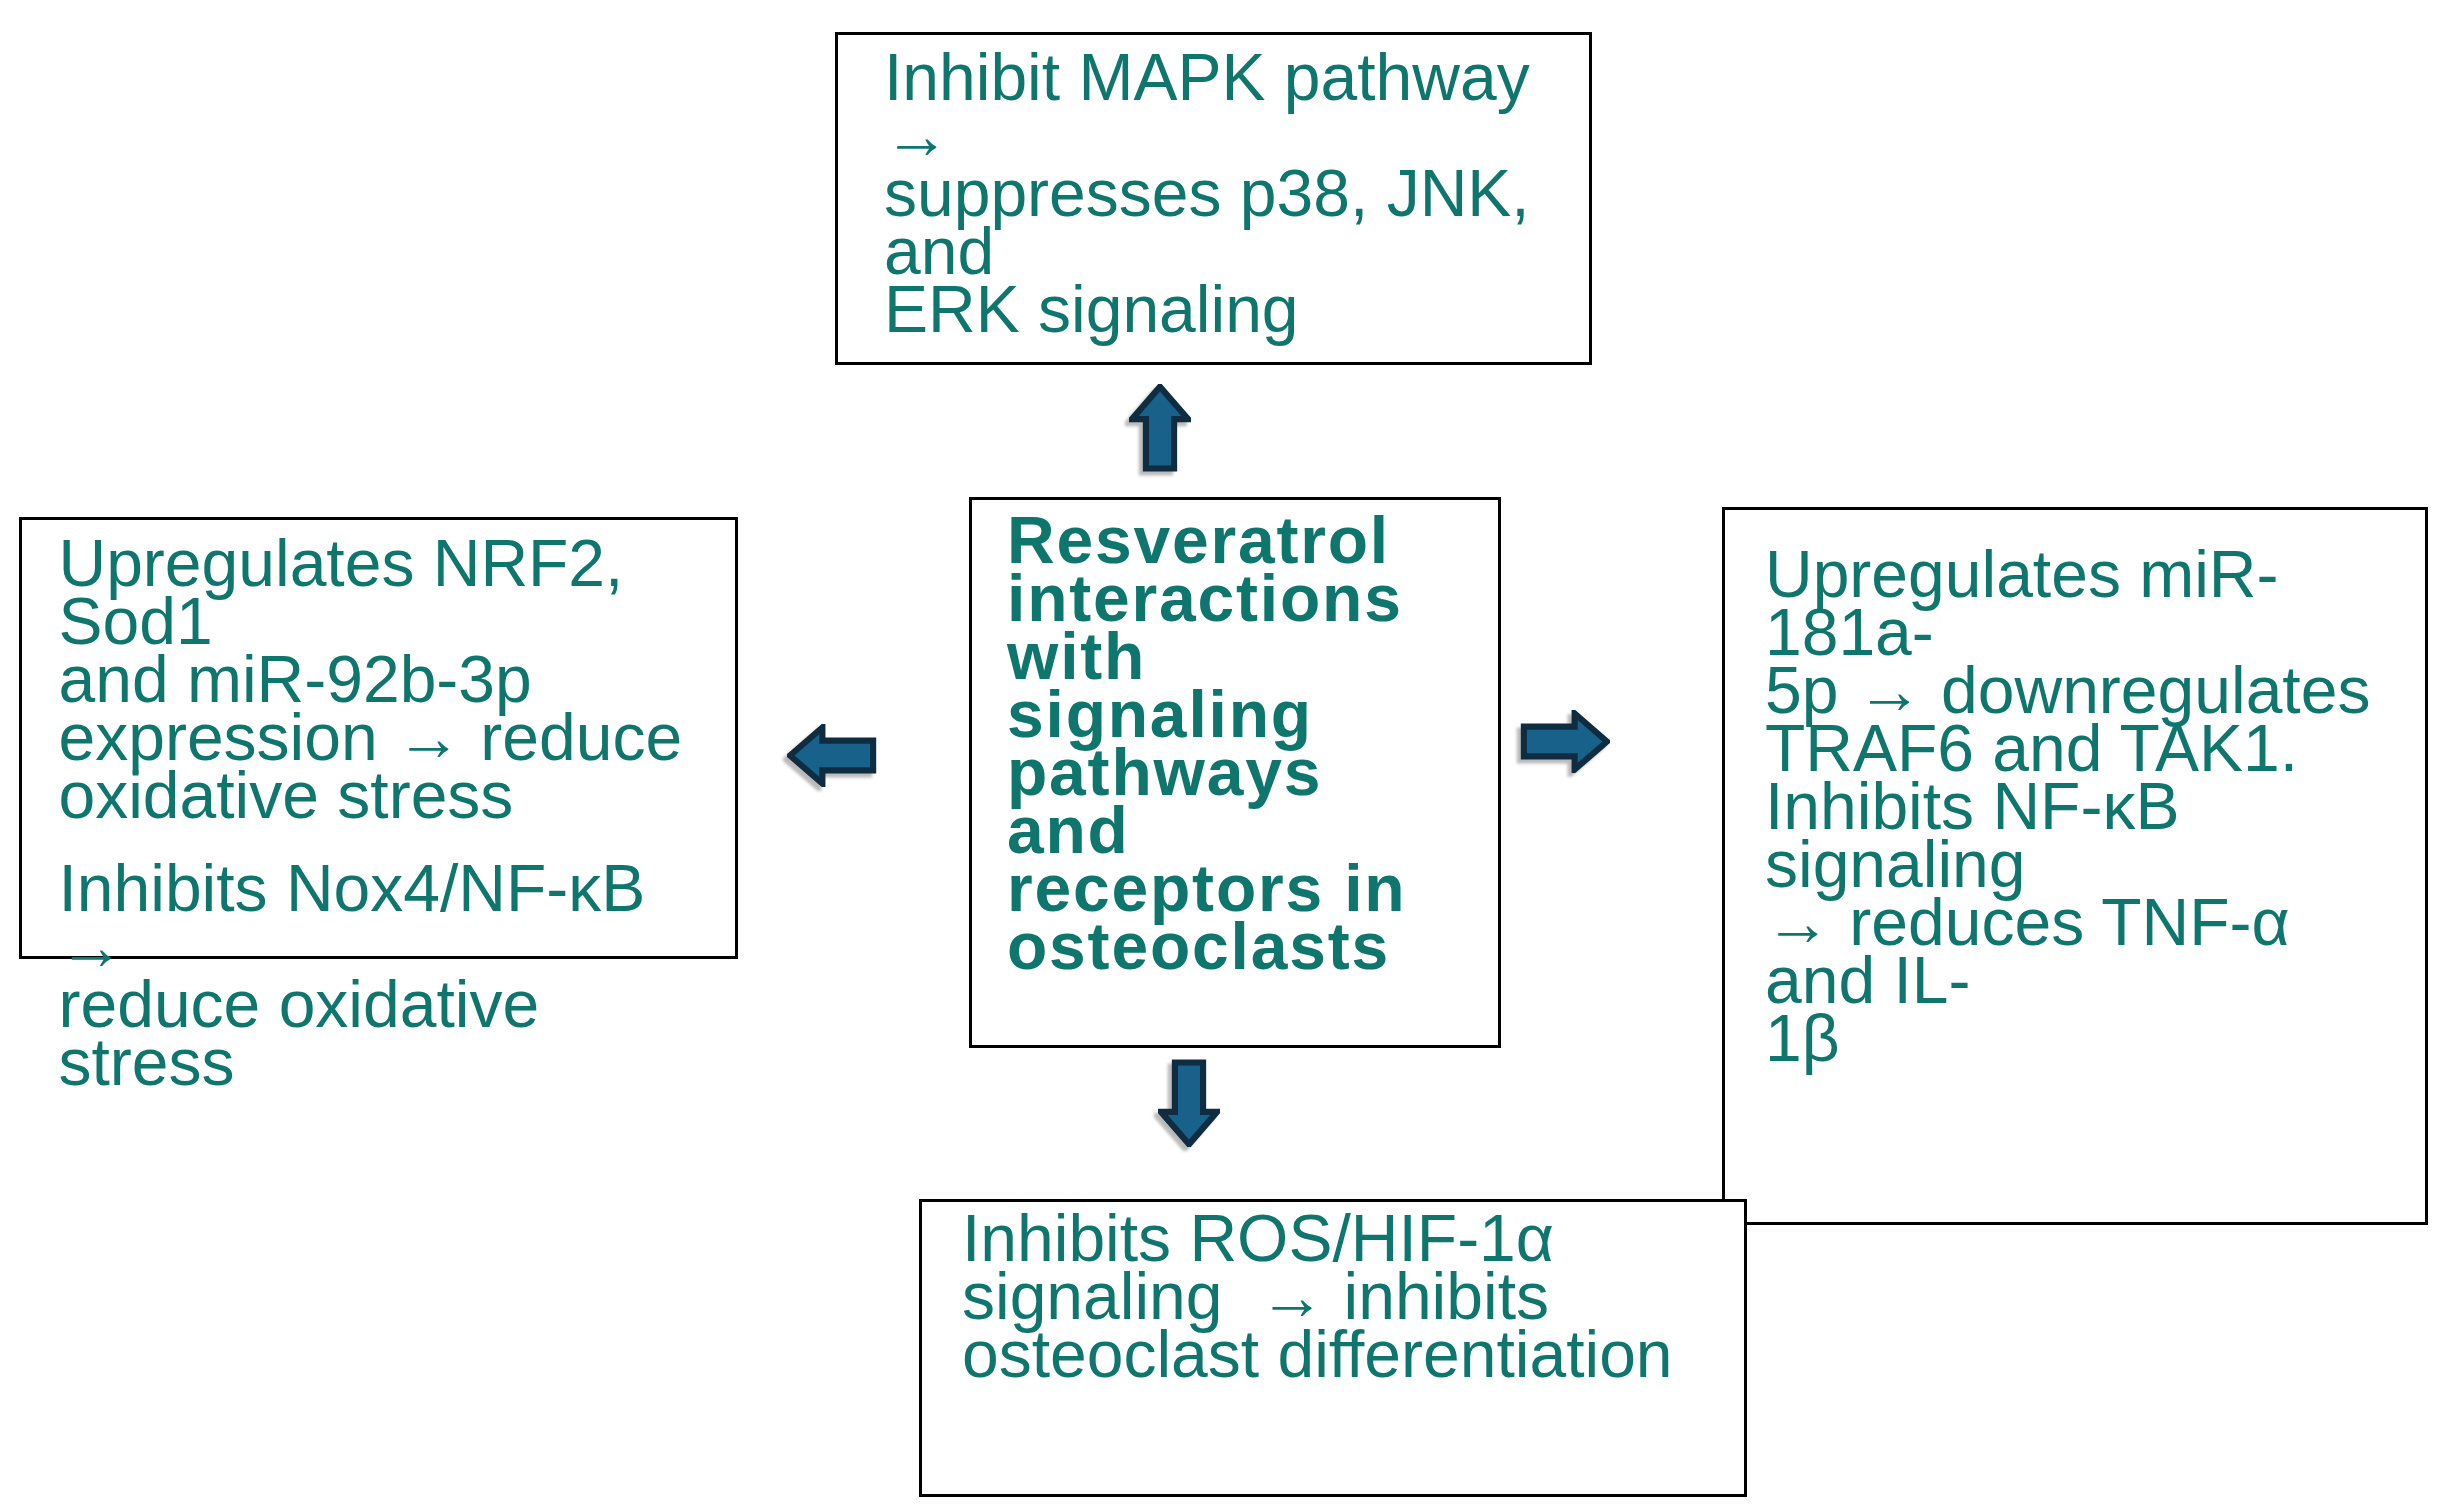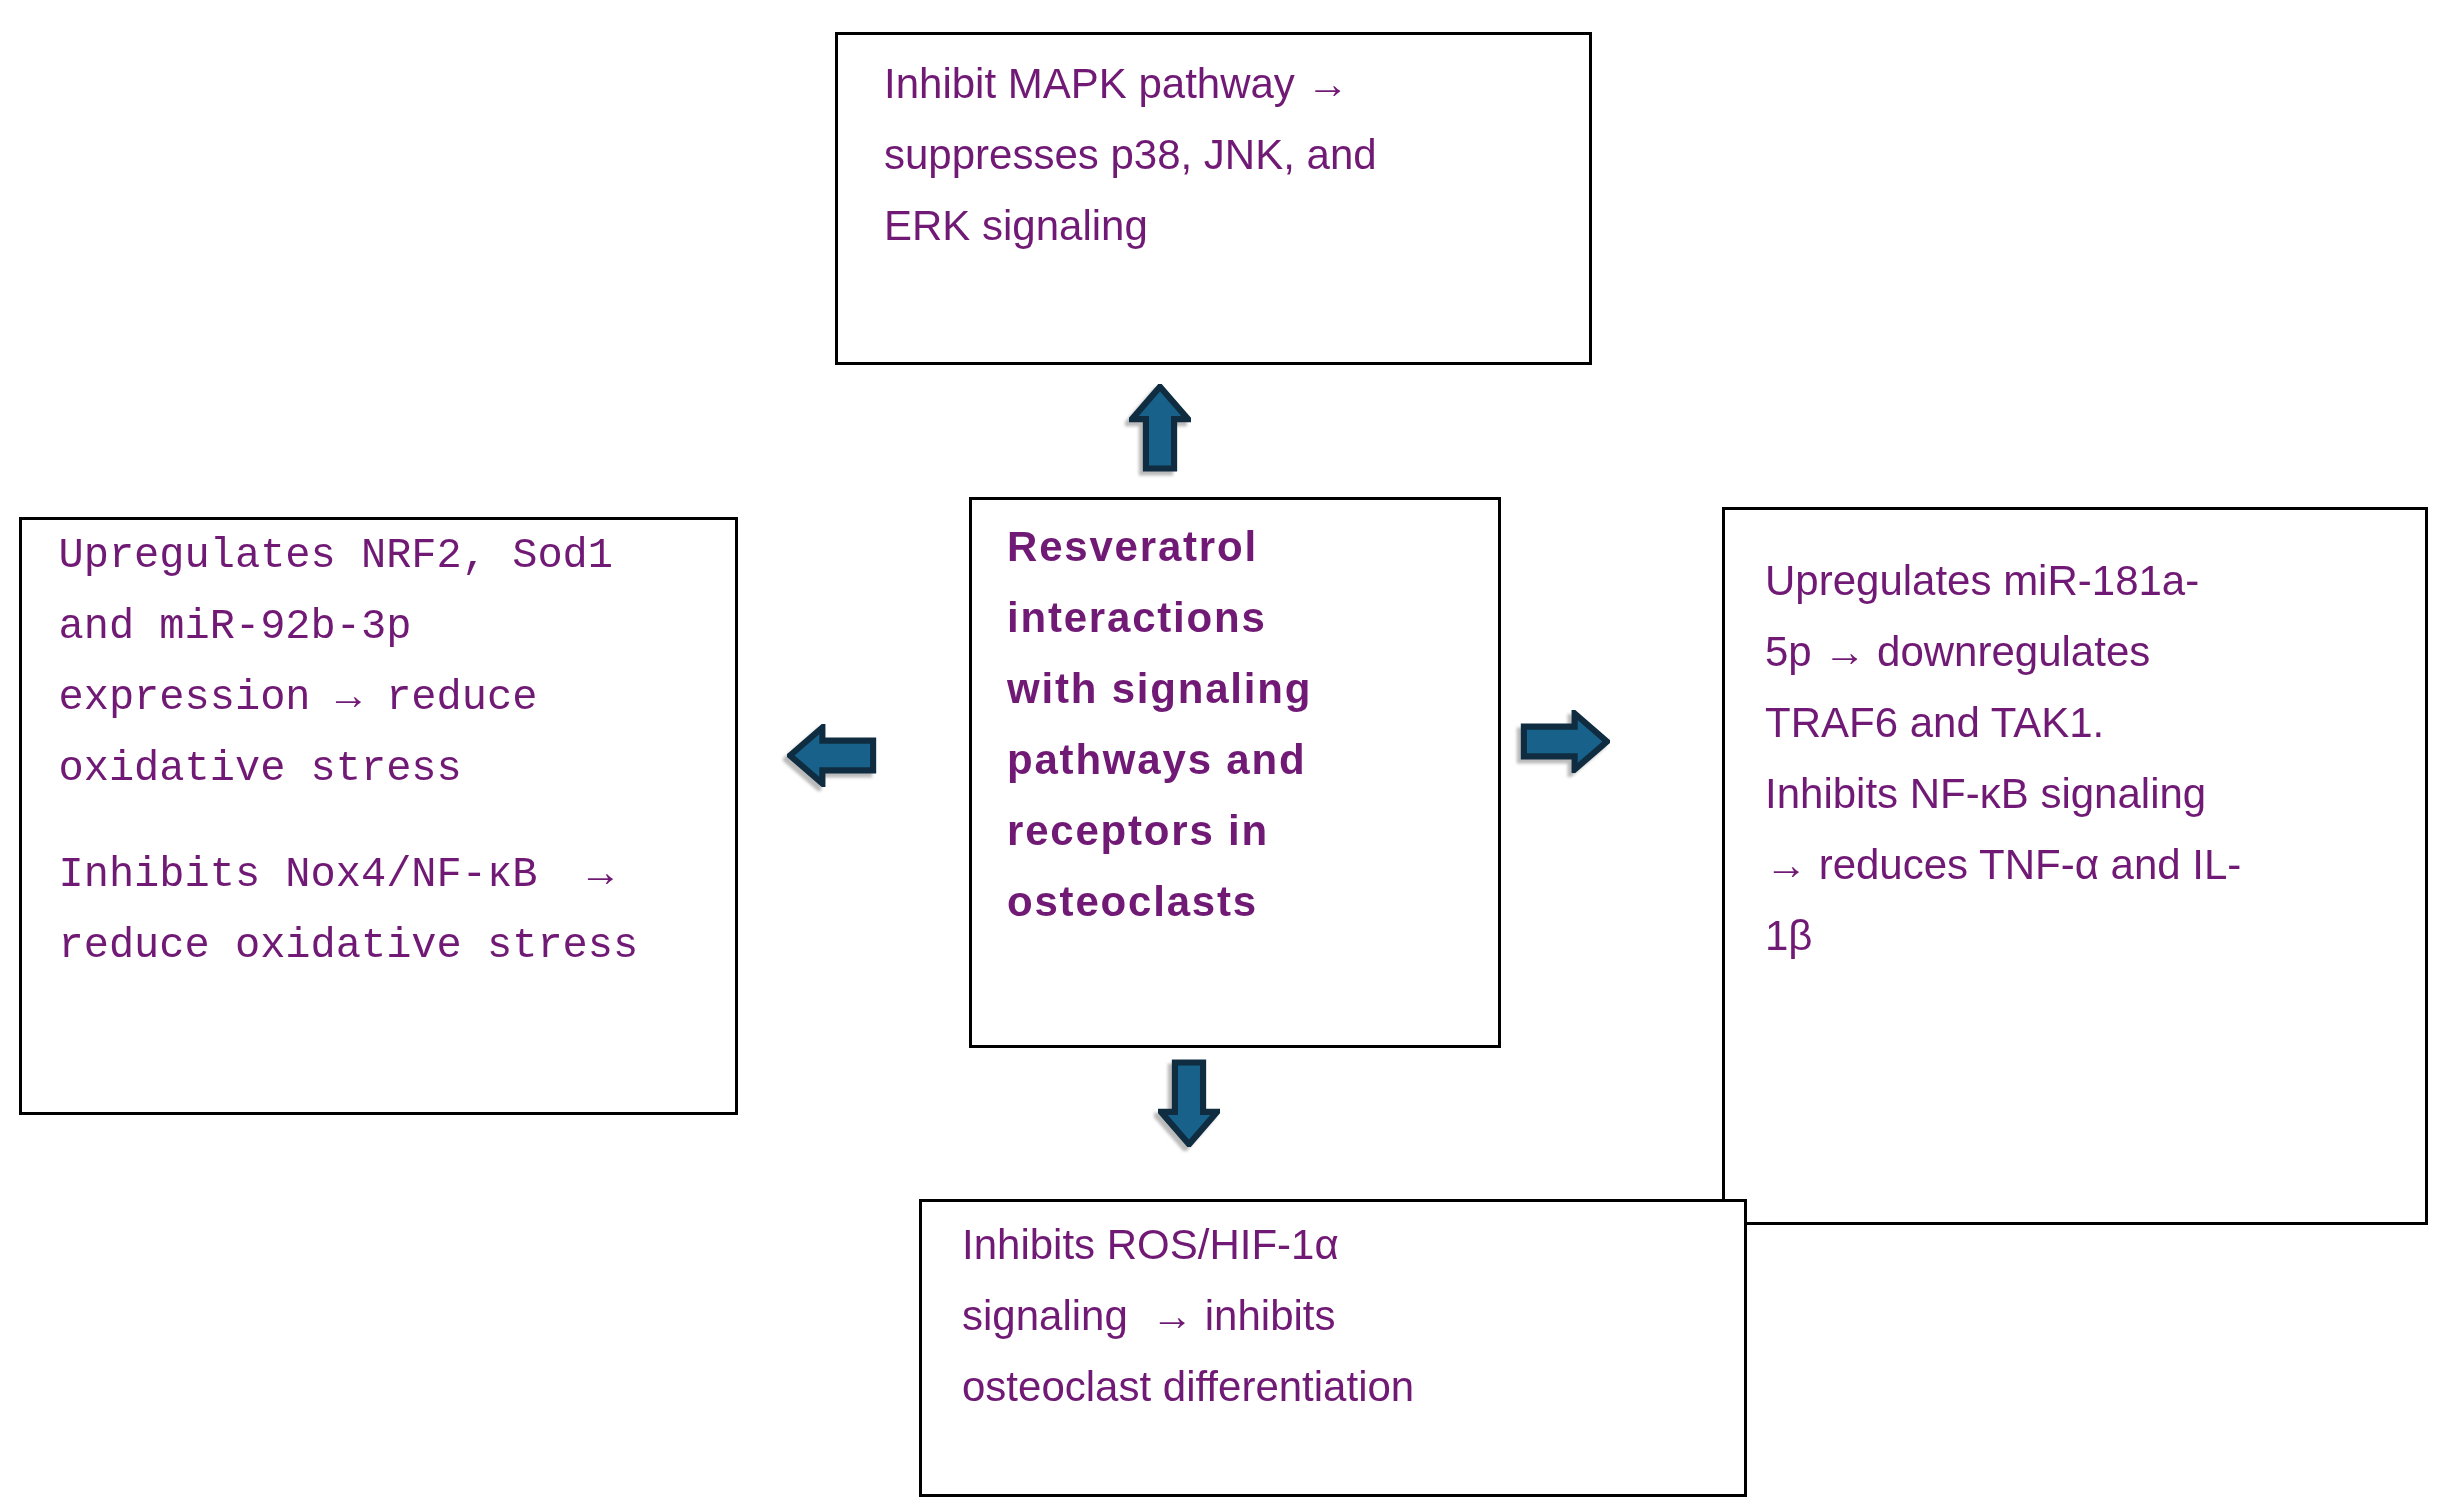--- a/index.html
+++ b/index.html
@@ -16,23 +16,23 @@
     color: #000000;
   }
   .box {
     position: absolute;
     border: 3.5px solid #000000;
     background: #ffffff;
     box-sizing: border-box;
   }
   .box-text {
     white-space: pre-wrap;
-    font-size: 42px;
-    line-height: 71px;
-    color: #701a75;
+    font-size: 66px;
+    line-height: 58px;
+    color: #0f766e;
   }
   .center-text {
     font-weight: 700;
     letter-spacing: 1.8px;
   }
   .arrow {
     position: absolute;
   }
   .arrow svg {
     display: block;
@@ -40,21 +40,21 @@
   }
   .arrow polygon {
     fill: var(--arrow-fill, #17618a);
     stroke: var(--arrow-stroke, #0f2c40);
     stroke-width: 7;
     stroke-linejoin: miter;
   }
   
   #top-box    { left: 835px;  top: 32px;   width: 757px; height: 333px; padding: 13.2px 46px; }
   #center-box { left: 969px; top: 497px;  width: 532px; height: 551px; padding: 10.6px 35px; }
-  #left-box   { left: 18.5px;   top: 517px;  width: 719px; height: 598px; padding: 1px 37px; font-family: Liberation Mono, monospace; }
+  #left-box   { left: 18.5px;   top: 517px;  width: 719px; height: 442px; padding: 14px 37px; }
   #right-box  { left: 1722px; top: 507px;  width: 706px; height: 718px; padding: 35px 40px; }
   #bottom-box { left: 903px; top: 1199px; width: 828px; height: 298px; padding: 7px 40px; margin-left: 16px; }
   #left-box .para1 { margin: 0 0 35px 0; }
   #left-box .para2 { margin: 0; }
   .para { white-space: pre-wrap; }
 </style>
 </head>
 <body>
 
 <div id="canvas">

